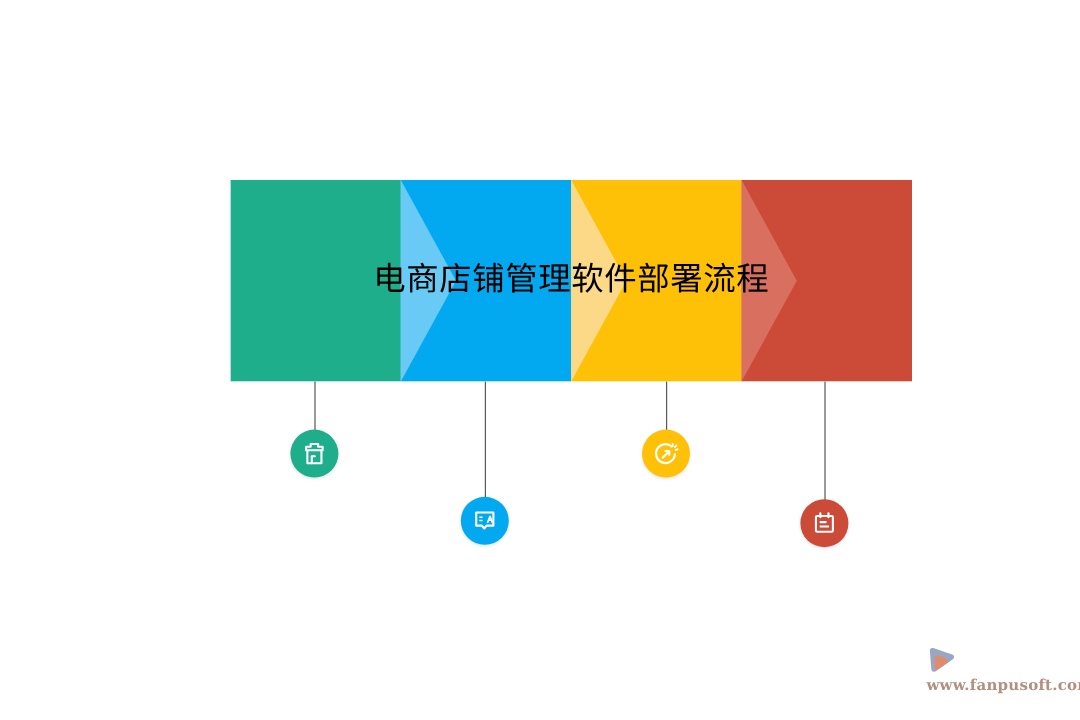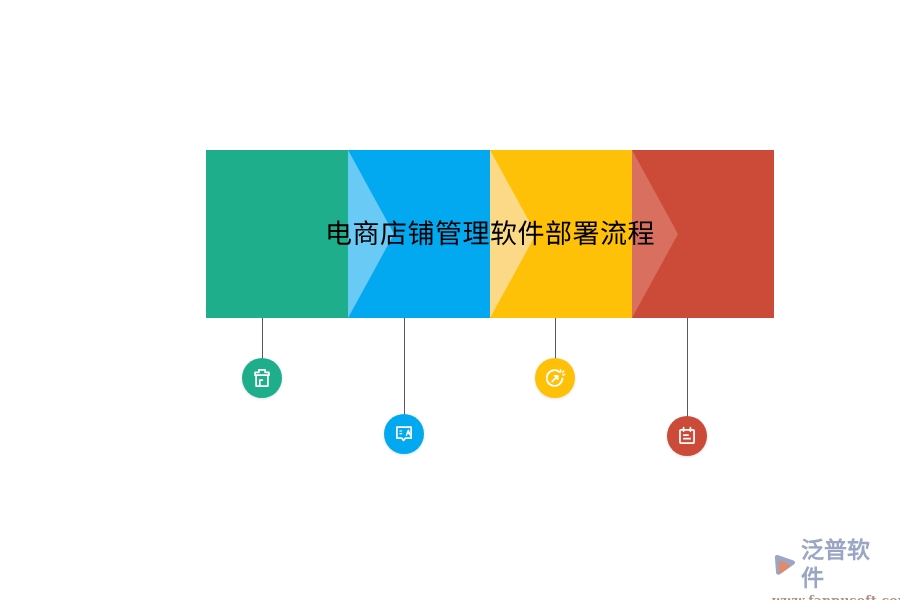--- a/index.html
+++ b/index.html
@@ -18,21 +18,21 @@
   .canvas {
     position: relative;
     width: 900px;
     height: 600px;
     background: #ffffff;
   }
 
   
   .banner {
     position: absolute;
-    left: 206px;
+    left: 192px;
     top: 150px;
     width: 624px;
     height: 168px;
   }
   .banner-svg {
     position: absolute;
     left: 0;
     top: 0;
     display: block;
   }
@@ -196,18 +196,17 @@
   </div>
 
   <div class="watermark">
     <div class="wm-row">
       <svg class="wm-mark" width="26" height="26" viewBox="0 0 32 32">
         <path d="M3.5 7.5 C3.5 5.6 5.2 4.4 7.0 5.0 L26.5 11.6 C28.6 12.3 29.0 15.1 27.2 16.4
                  L9.5 28.8 C7.6 30.1 5.0 28.8 5.0 26.5 Z" fill="#9aa6c4"></path>
         <path d="M10.0 13.0 C14.5 12.6 19.6 15.0 22.6 19.2 L11.8 26.8 C10.4 27.8 8.6 26.8 8.6 25.1
                  L8.6 14.6 C8.6 13.7 9.2 13.1 10.0 13.0 Z" fill="#e08b6a"></path>
       </svg>
-      <span class="wm-name">泛普软件</span>
     </div>
     <div class="wm-url">www.fanpusoft.com</div>
   </div>
 
 </div>
 
 </body></html>

